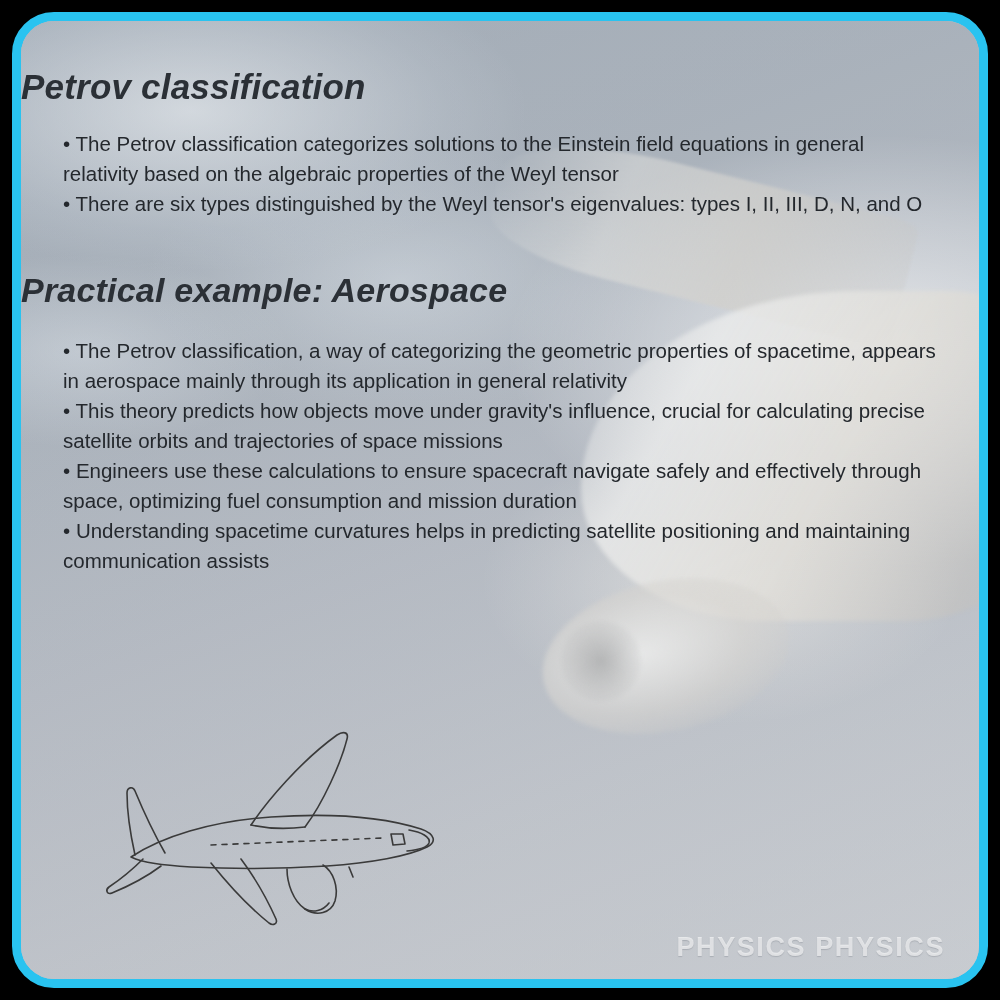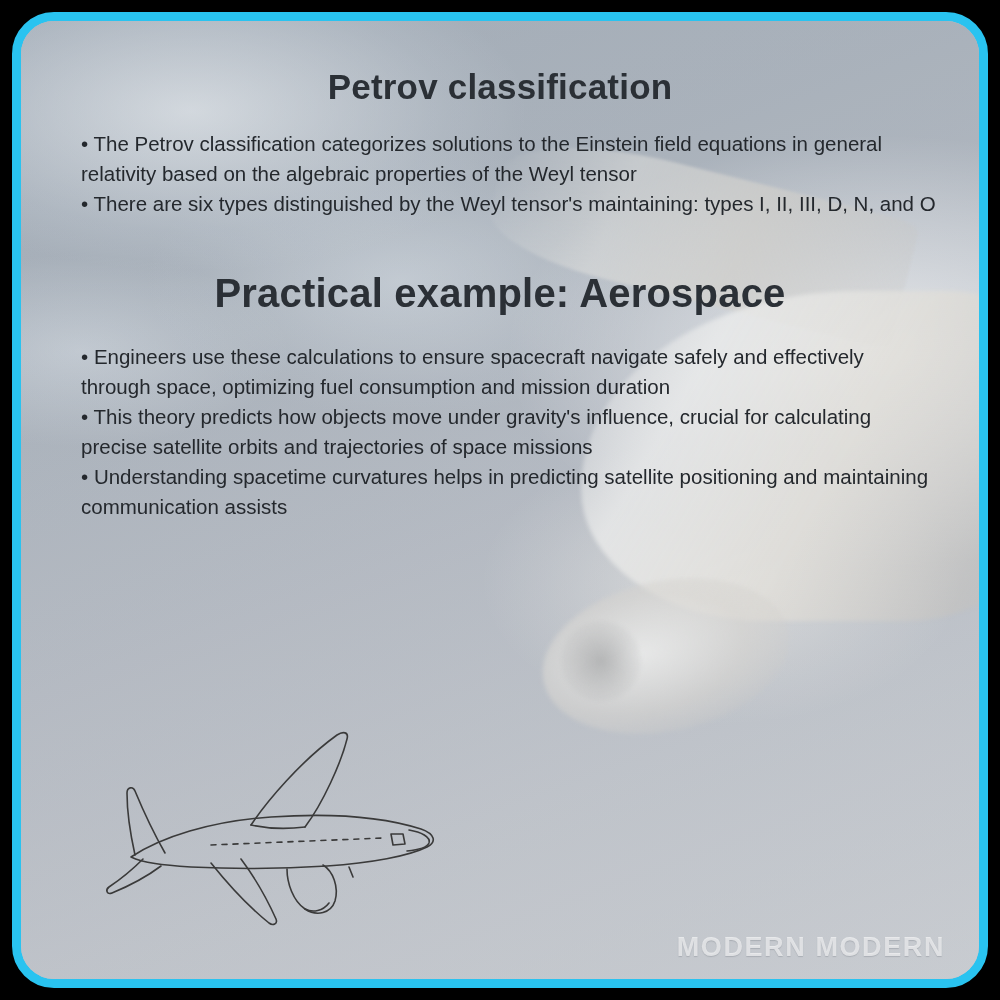--- a/index.html
+++ b/index.html
@@ -77,32 +77,32 @@
   }
 
   
   #content {
     position: absolute;
     inset: 0;
     padding: 0;
   }
 
   .title {
-    text-align: center;
     color: #2b3036;
     font-size: 35px;
     font-weight: 600;
     letter-spacing: 0.2px;
+    font-style: italic;
   }
   #title-main { margin: 46px 0 0 0; }
-  #title-section { margin: 52px 0 0 0; font-size: 40px; }
+  #title-section { margin: 52px 0 0 0; font-size: 34px; }
 
   .bullets {
     margin: 0;
-    padding: 0 40px 0 60px;
+    padding: 0 40px 0 42px;
     list-style: none;
     color: #24282d;
     font-size: 20.5px;
     line-height: 30px;
   }
   #bullets-main { margin-top: 22px; }
   #bullets-section { margin-top: 26px; }
   .bullets li { margin: 0 0 0 0; }
   .bullets li::before {
     content: "• ";
@@ -141,28 +141,29 @@
   <div class="shape" id="engine"></div>
   <div class="shape" id="engine-dark"></div>
   <div id="scrim"></div>
 
   <div id="content">
 
     <h1 class="title" id="title-main">Petrov classification</h1>
 
     <ul class="bullets" id="bullets-main">
       <li>The Petrov classification categorizes solutions to the Einstein field equations in general relativity based on the algebraic properties of the Weyl tensor</li>
-      <li>There are six types distinguished by the Weyl tensor's maintaining: types I, II, III, D, N, and O</li>
+      <li>There are six types distinguished by the Weyl tensor's eigenvalues: types I, II, III, D, N, and O</li>
     </ul>
 
     <h2 class="title" id="title-section">Practical example: Aerospace</h2>
 
     <ul class="bullets" id="bullets-section">
+      <li>The Petrov classification, a way of categorizing the geometric properties of spacetime, appears in aerospace mainly through its application in general relativity</li>
+      <li>This theory predicts how objects move under gravity's influence, crucial for calculating precise satellite orbits and trajectories of space missions</li>
       <li>Engineers use these calculations to ensure spacecraft navigate safely and effectively through space, optimizing fuel consumption and mission duration</li>
-      <li>This theory predicts how objects move under gravity's influence, crucial for calculating precise satellite orbits and trajectories of space missions</li>
       <li>Understanding spacetime curvatures helps in predicting satellite positioning and maintaining communication assists</li>
     </ul>
 
     <div id="plane-drawing">
       <svg viewBox="0 0 380 240" fill="none" stroke="#3a3a3a" stroke-width="1.6" stroke-linecap="round" stroke-linejoin="round">
 
         <path d="M40 140 C70 120 120 104 180 100 C238 96 292 100 330 112 C344 117 346 125 336 130 C318 139 280 146 236 149 C190 152 140 152 100 150 C72 148 52 146 40 140 Z"></path>
 
         <path d="M318 113 C330 115 340 120 338 126 C336 131 326 133 316 134"></path>
 
@@ -179,16 +180,16 @@
 
         <path d="M52 142 C44 150 30 162 18 170 C14 173 16 178 21 176 C38 169 58 158 70 149"></path>
 
         <path d="M196 152 C196 166 202 184 214 192 C226 200 240 196 244 184 C248 170 242 154 232 148"></path>
         <path d="M214 192 C222 196 232 194 238 186"></path>
 
         <path d="M258 150 L262 160"></path>
       </svg>
     </div>
 
-    <div id="watermark">MODERN MODERN</div>
+    <div id="watermark">PHYSICS PHYSICS</div>
 
   </div>
 </div>
 
 </body></html>

